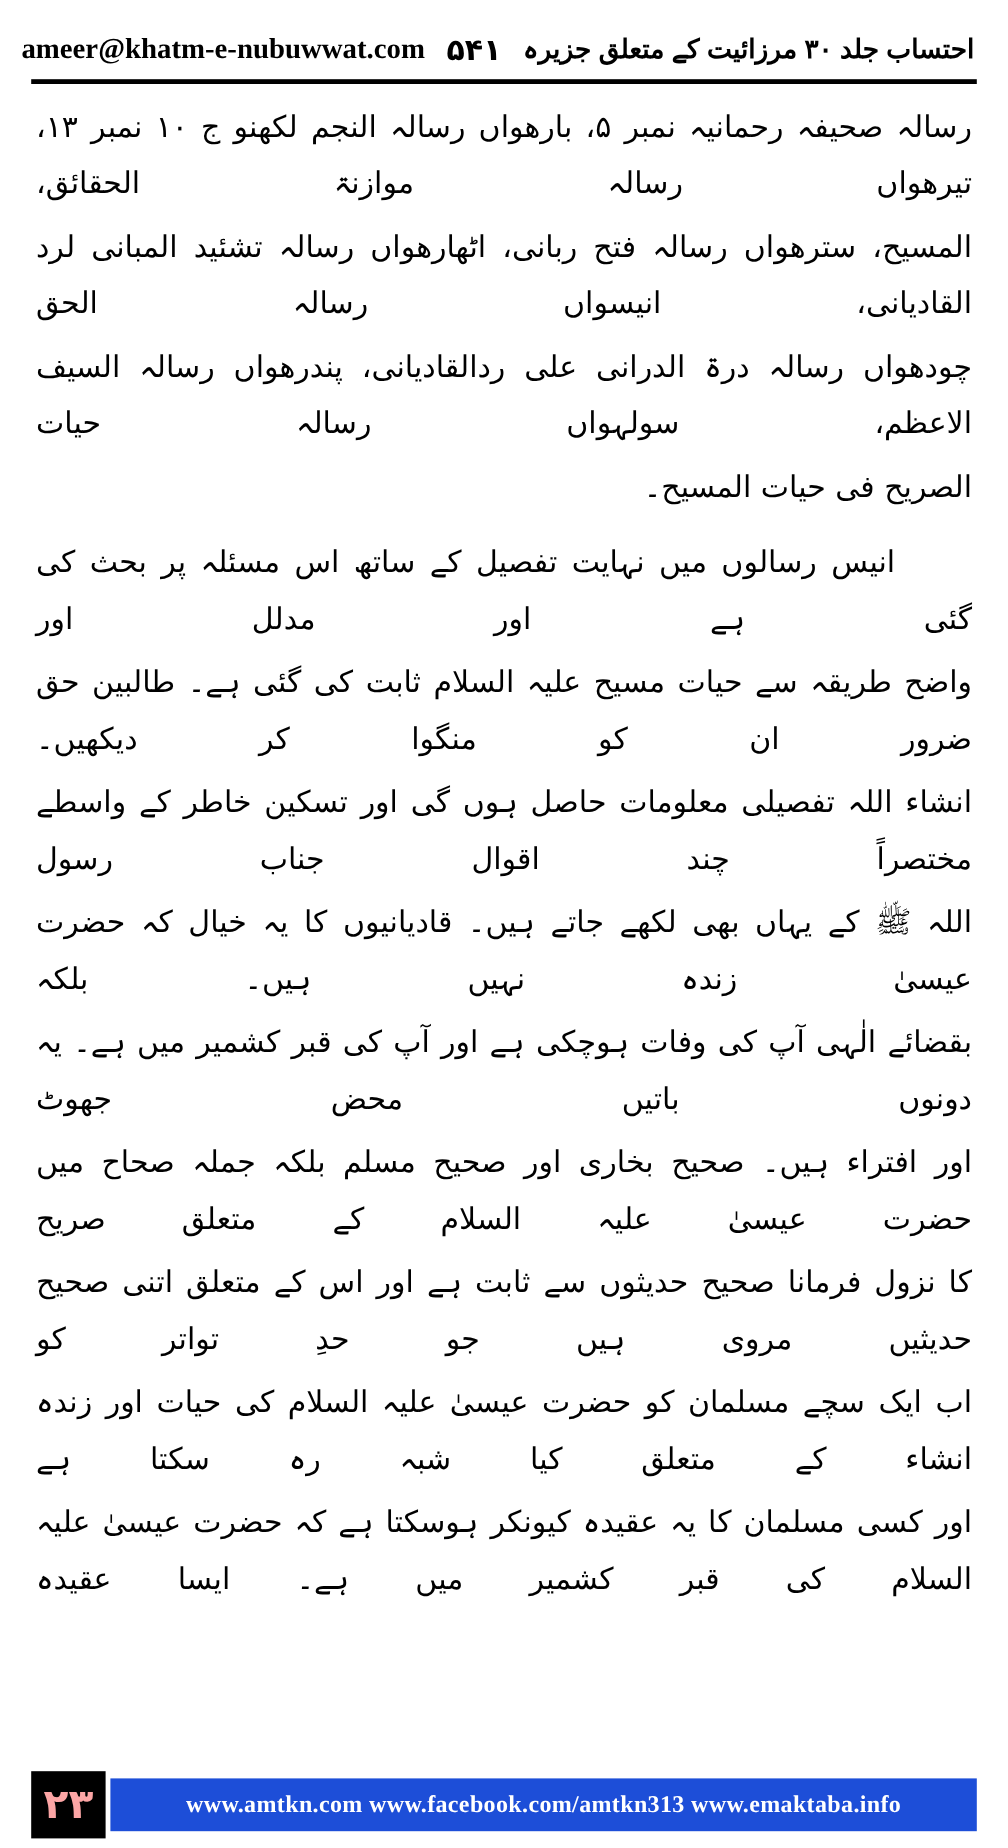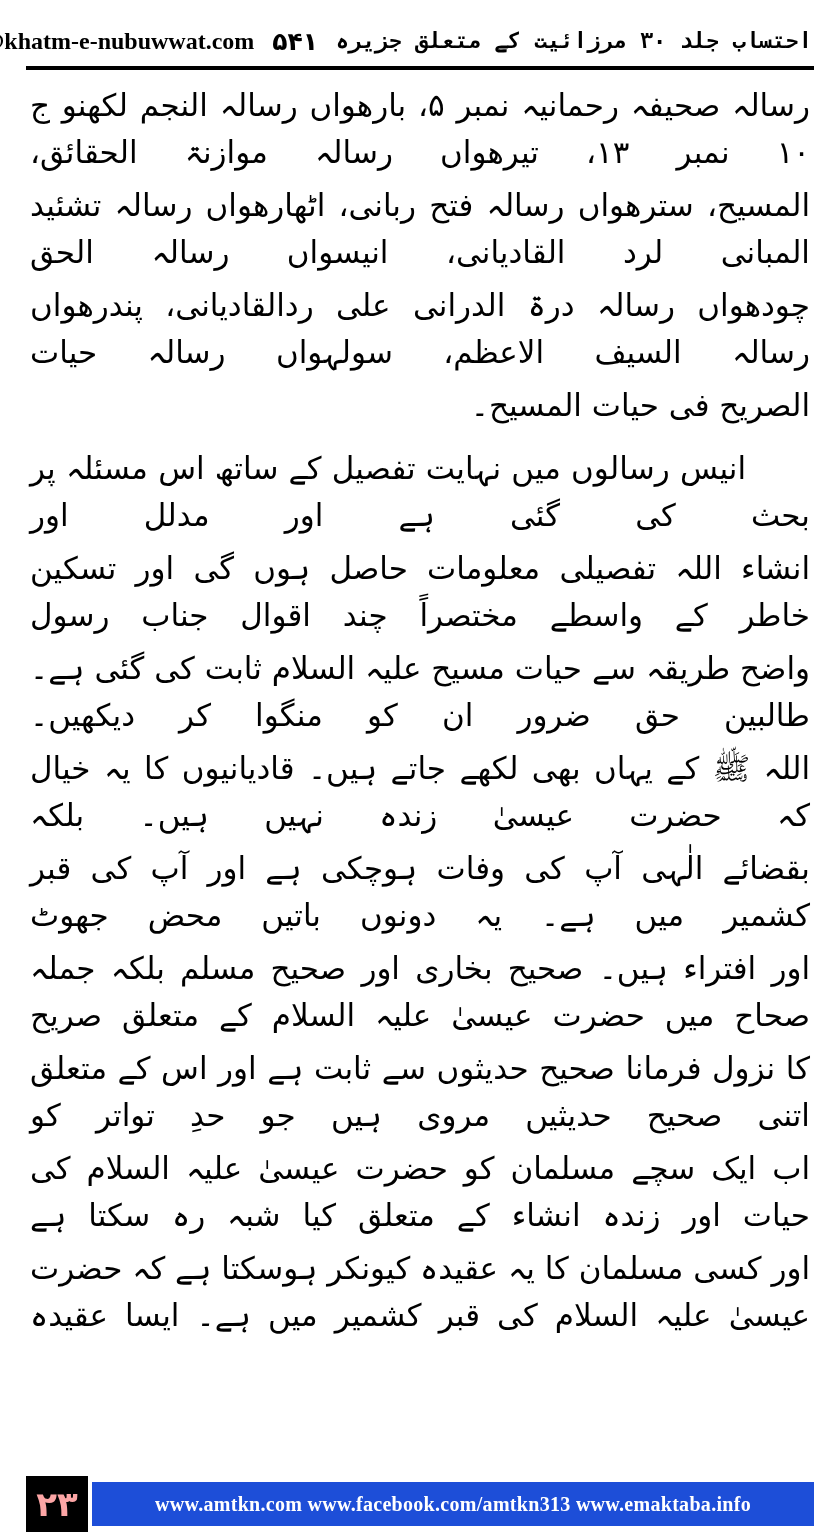--- a/index.html
+++ b/index.html
@@ -23,21 +23,21 @@
     top: 18px;
     left: 28px;
     right: 28px;
     height: 46px;
     display: flex;
     align-items: center;
     justify-content: space-between;
     direction: rtl;
   }
   .header-right {
-    font-family: Liberation Mono, monospace;
+    font-family: Liberation Sans, sans-serif;
     font-size: 22px;
     font-weight: bold;
     letter-spacing: 0.5px;
     direction: rtl;
     white-space: nowrap;
   }
   .header-center {
     font-family: "DejaVu Sans", sans-serif;
     font-size: 25px;
     font-weight: bold;
@@ -66,21 +66,21 @@
     top: 82px;
     left: 30px;
     right: 30px;
     bottom: 118px;
     direction: rtl;
     text-align: justify;
   }
 
   .para {
     font-family: "DejaVu Sans", sans-serif;
-    font-size: 31px;
+    font-size: 25px;
     line-height: 47px;
     direction: rtl;
     text-align: justify;
     text-align-last: justify;
     margin: 0 0 6px 0;
     letter-spacing: -0.2px;
   }
   .para.tail {
     text-align-last: right;
   }
@@ -152,22 +152,22 @@
   <div class="body">
 
     <div class="para">رسالہ صحیفہ رحمانیہ نمبر ۵، بارھواں رسالہ النجم لکھنو ج ۱۰ نمبر ۱۳، تیرھواں رسالہ موازنۃ الحقائق،</div>
     <div class="para">المسیح، سترھواں رسالہ فتح ربانی، اٹھارھواں رسالہ تشئید المبانی لرد القادیانی، انیسواں رسالہ الحق</div>
     <div class="para">چودھواں رسالہ درۃ الدرانی علی ردالقادیانی، پندرھواں رسالہ السیف الاعظم، سولہواں رسالہ حیات</div>
     <div class="para tail" style="text-align:left; direction:rtl;">الصریح فی حیات المسیح۔</div>
 
     <div class="spacer-sm"></div>
 
     <div class="para indent">انیس رسالوں میں نہایت تفصیل کے ساتھ اس مسئلہ پر بحث کی گئی ہے اور مدلل اور</div>
+    <div class="para">واضح طریقہ سے حیات مسیح علیہ السلام ثابت کی گئی ہے۔ طالبین حق ضرور ان کو منگوا کر دیکھیں۔</div>
     <div class="para">انشاء اللہ تفصیلی معلومات حاصل ہوں گی اور تسکین خاطر کے واسطے مختصراً چند اقوال جناب رسول</div>
-    <div class="para">واضح طریقہ سے حیات مسیح علیہ السلام ثابت کی گئی ہے۔ طالبین حق ضرور ان کو منگوا کر دیکھیں۔</div>
     <div class="para">اللہ ﷺ کے یہاں بھی لکھے جاتے ہیں۔ قادیانیوں کا یہ خیال کہ حضرت عیسیٰ زندہ نہیں ہیں۔ بلکہ</div>
     <div class="para">بقضائے الٰہی آپ کی وفات ہوچکی ہے اور آپ کی قبر کشمیر میں ہے۔ یہ دونوں باتیں محض جھوٹ</div>
     <div class="para">اور افتراء ہیں۔ صحیح بخاری اور صحیح مسلم بلکہ جملہ صحاح میں حضرت عیسیٰ علیہ السلام کے متعلق صریح</div>
     <div class="para">کا نزول فرمانا صحیح حدیثوں سے ثابت ہے اور اس کے متعلق اتنی صحیح حدیثیں مروی ہیں جو حدِ تواتر کو</div>
     <div class="para">اب ایک سچے مسلمان کو حضرت عیسیٰ علیہ السلام کی حیات اور زندہ انشاء کے متعلق کیا شبہ رہ سکتا ہے</div>
     <div class="para">اور کسی مسلمان کا یہ عقیدہ کیونکر ہوسکتا ہے کہ حضرت عیسیٰ علیہ السلام کی قبر کشمیر میں ہے۔ ایسا عقیدہ</div>
 
   </div>
 
   <div class="footer">

